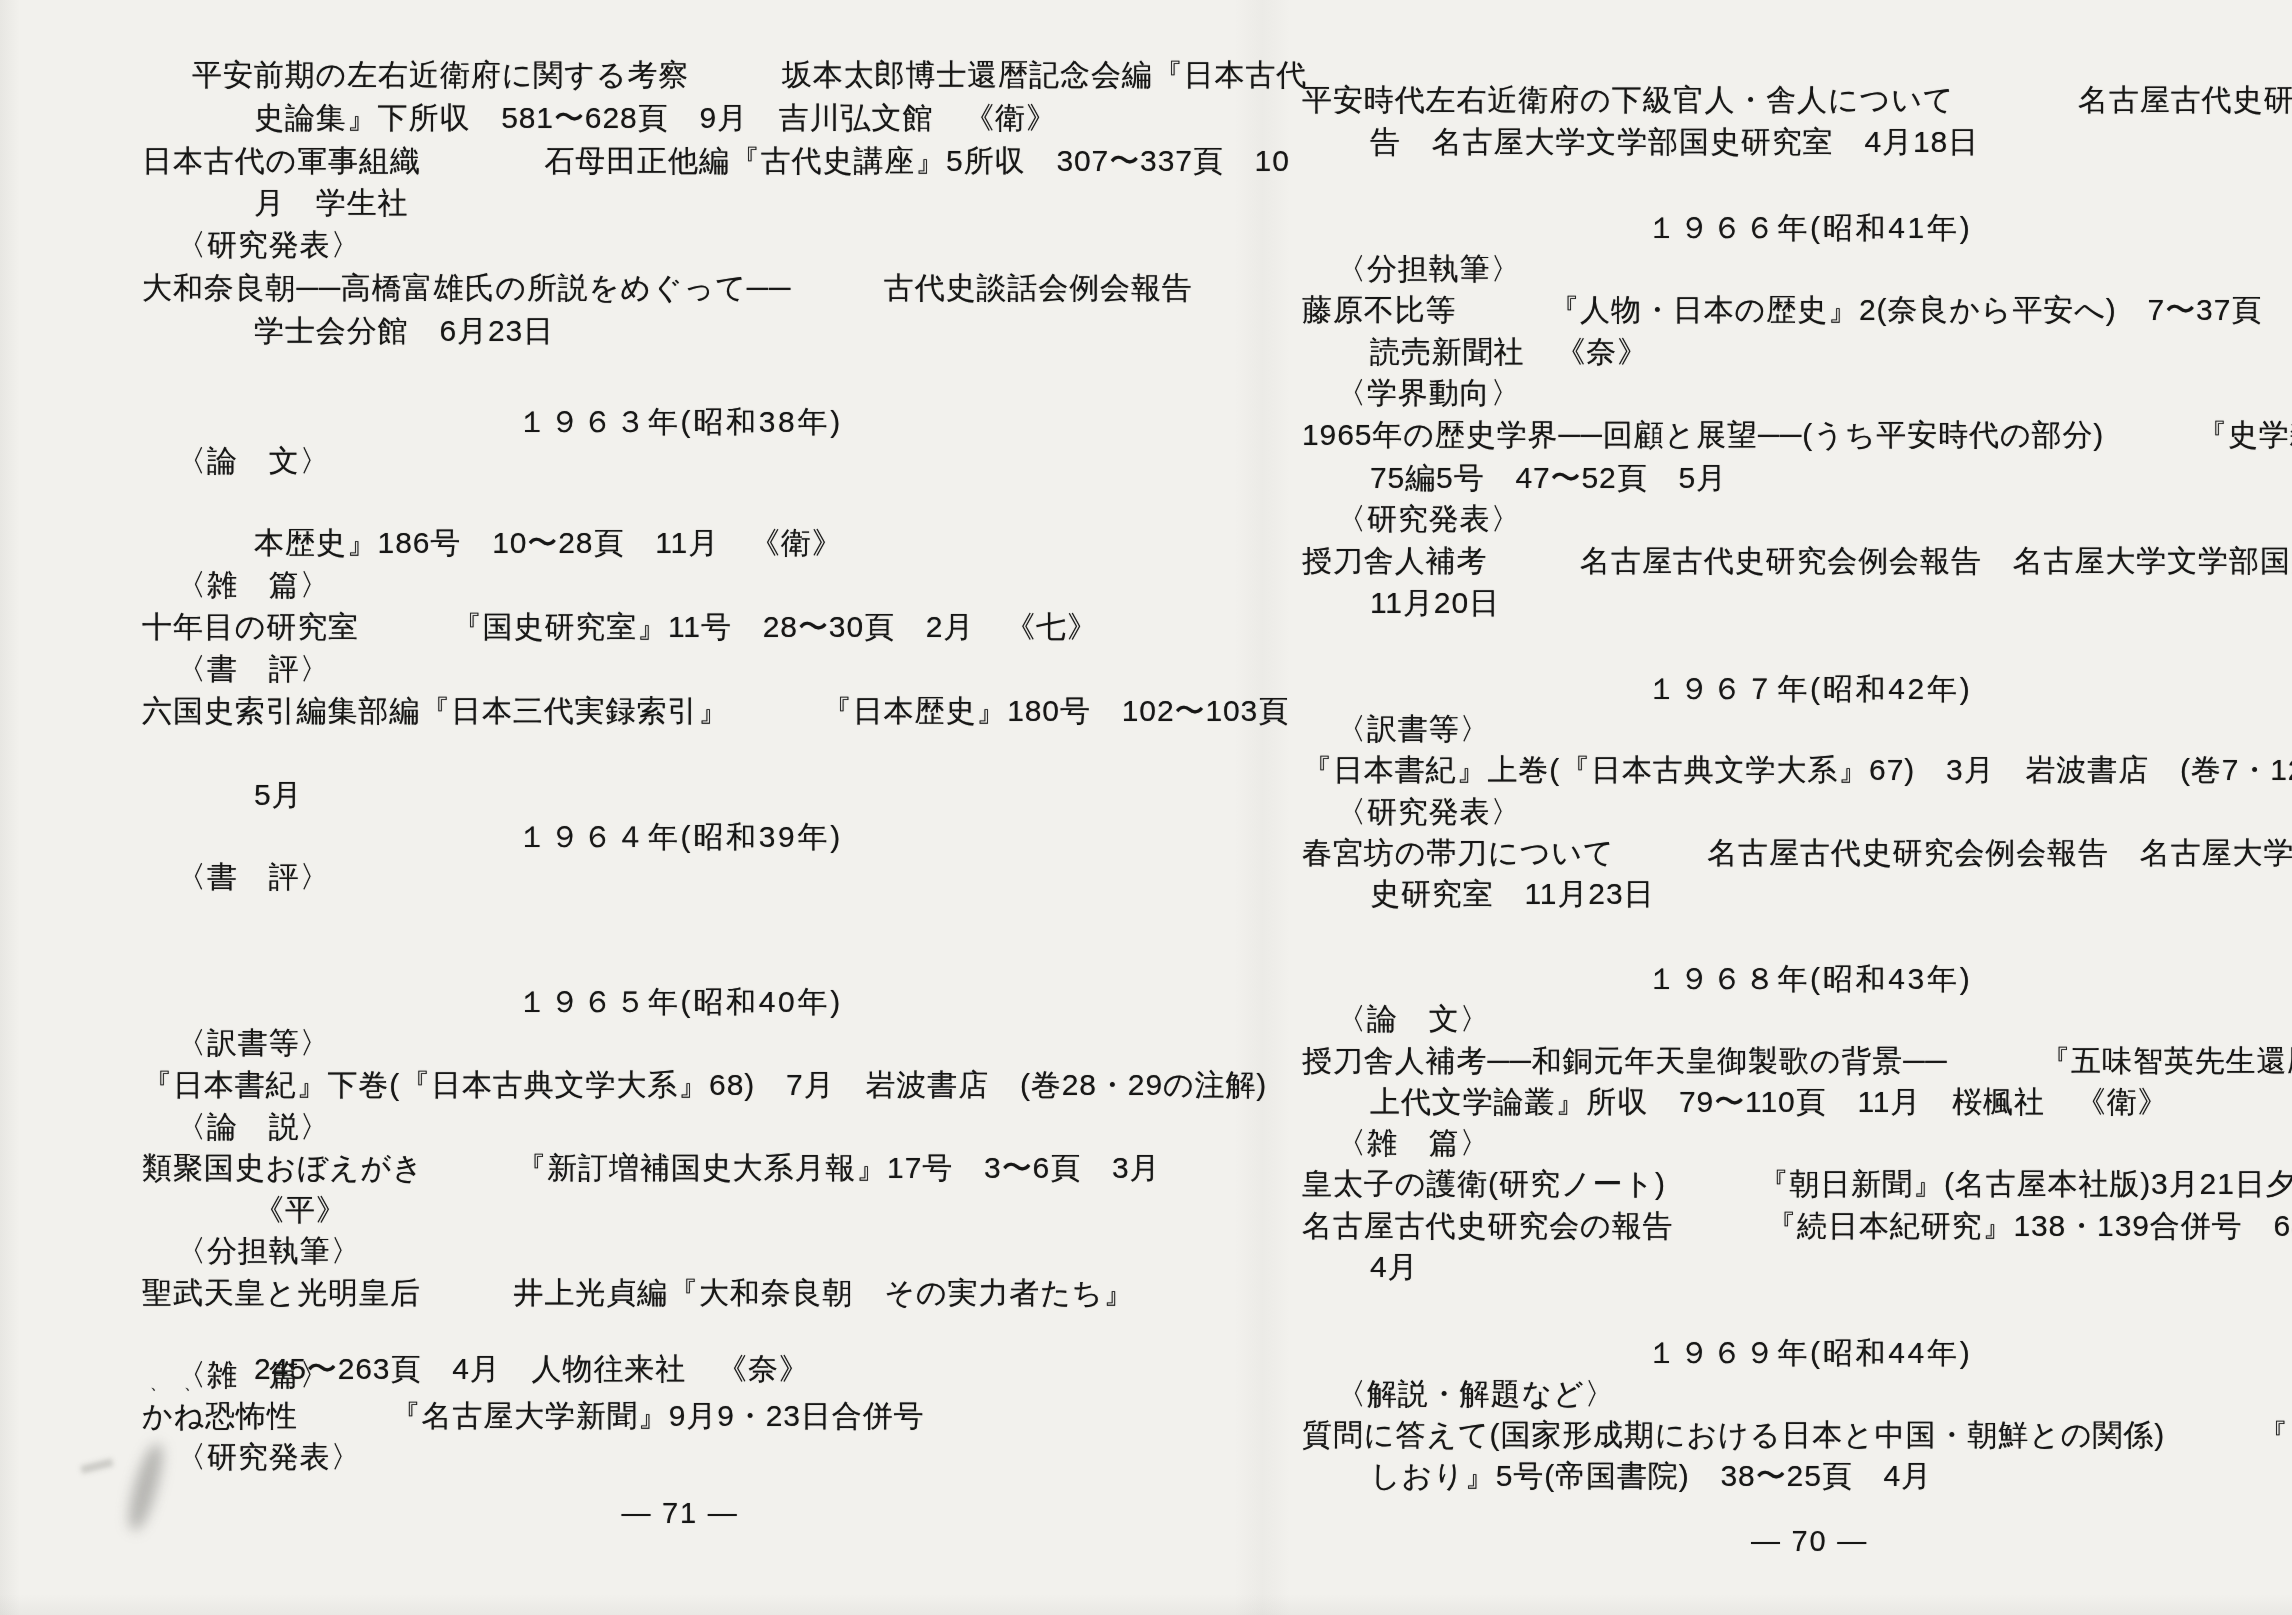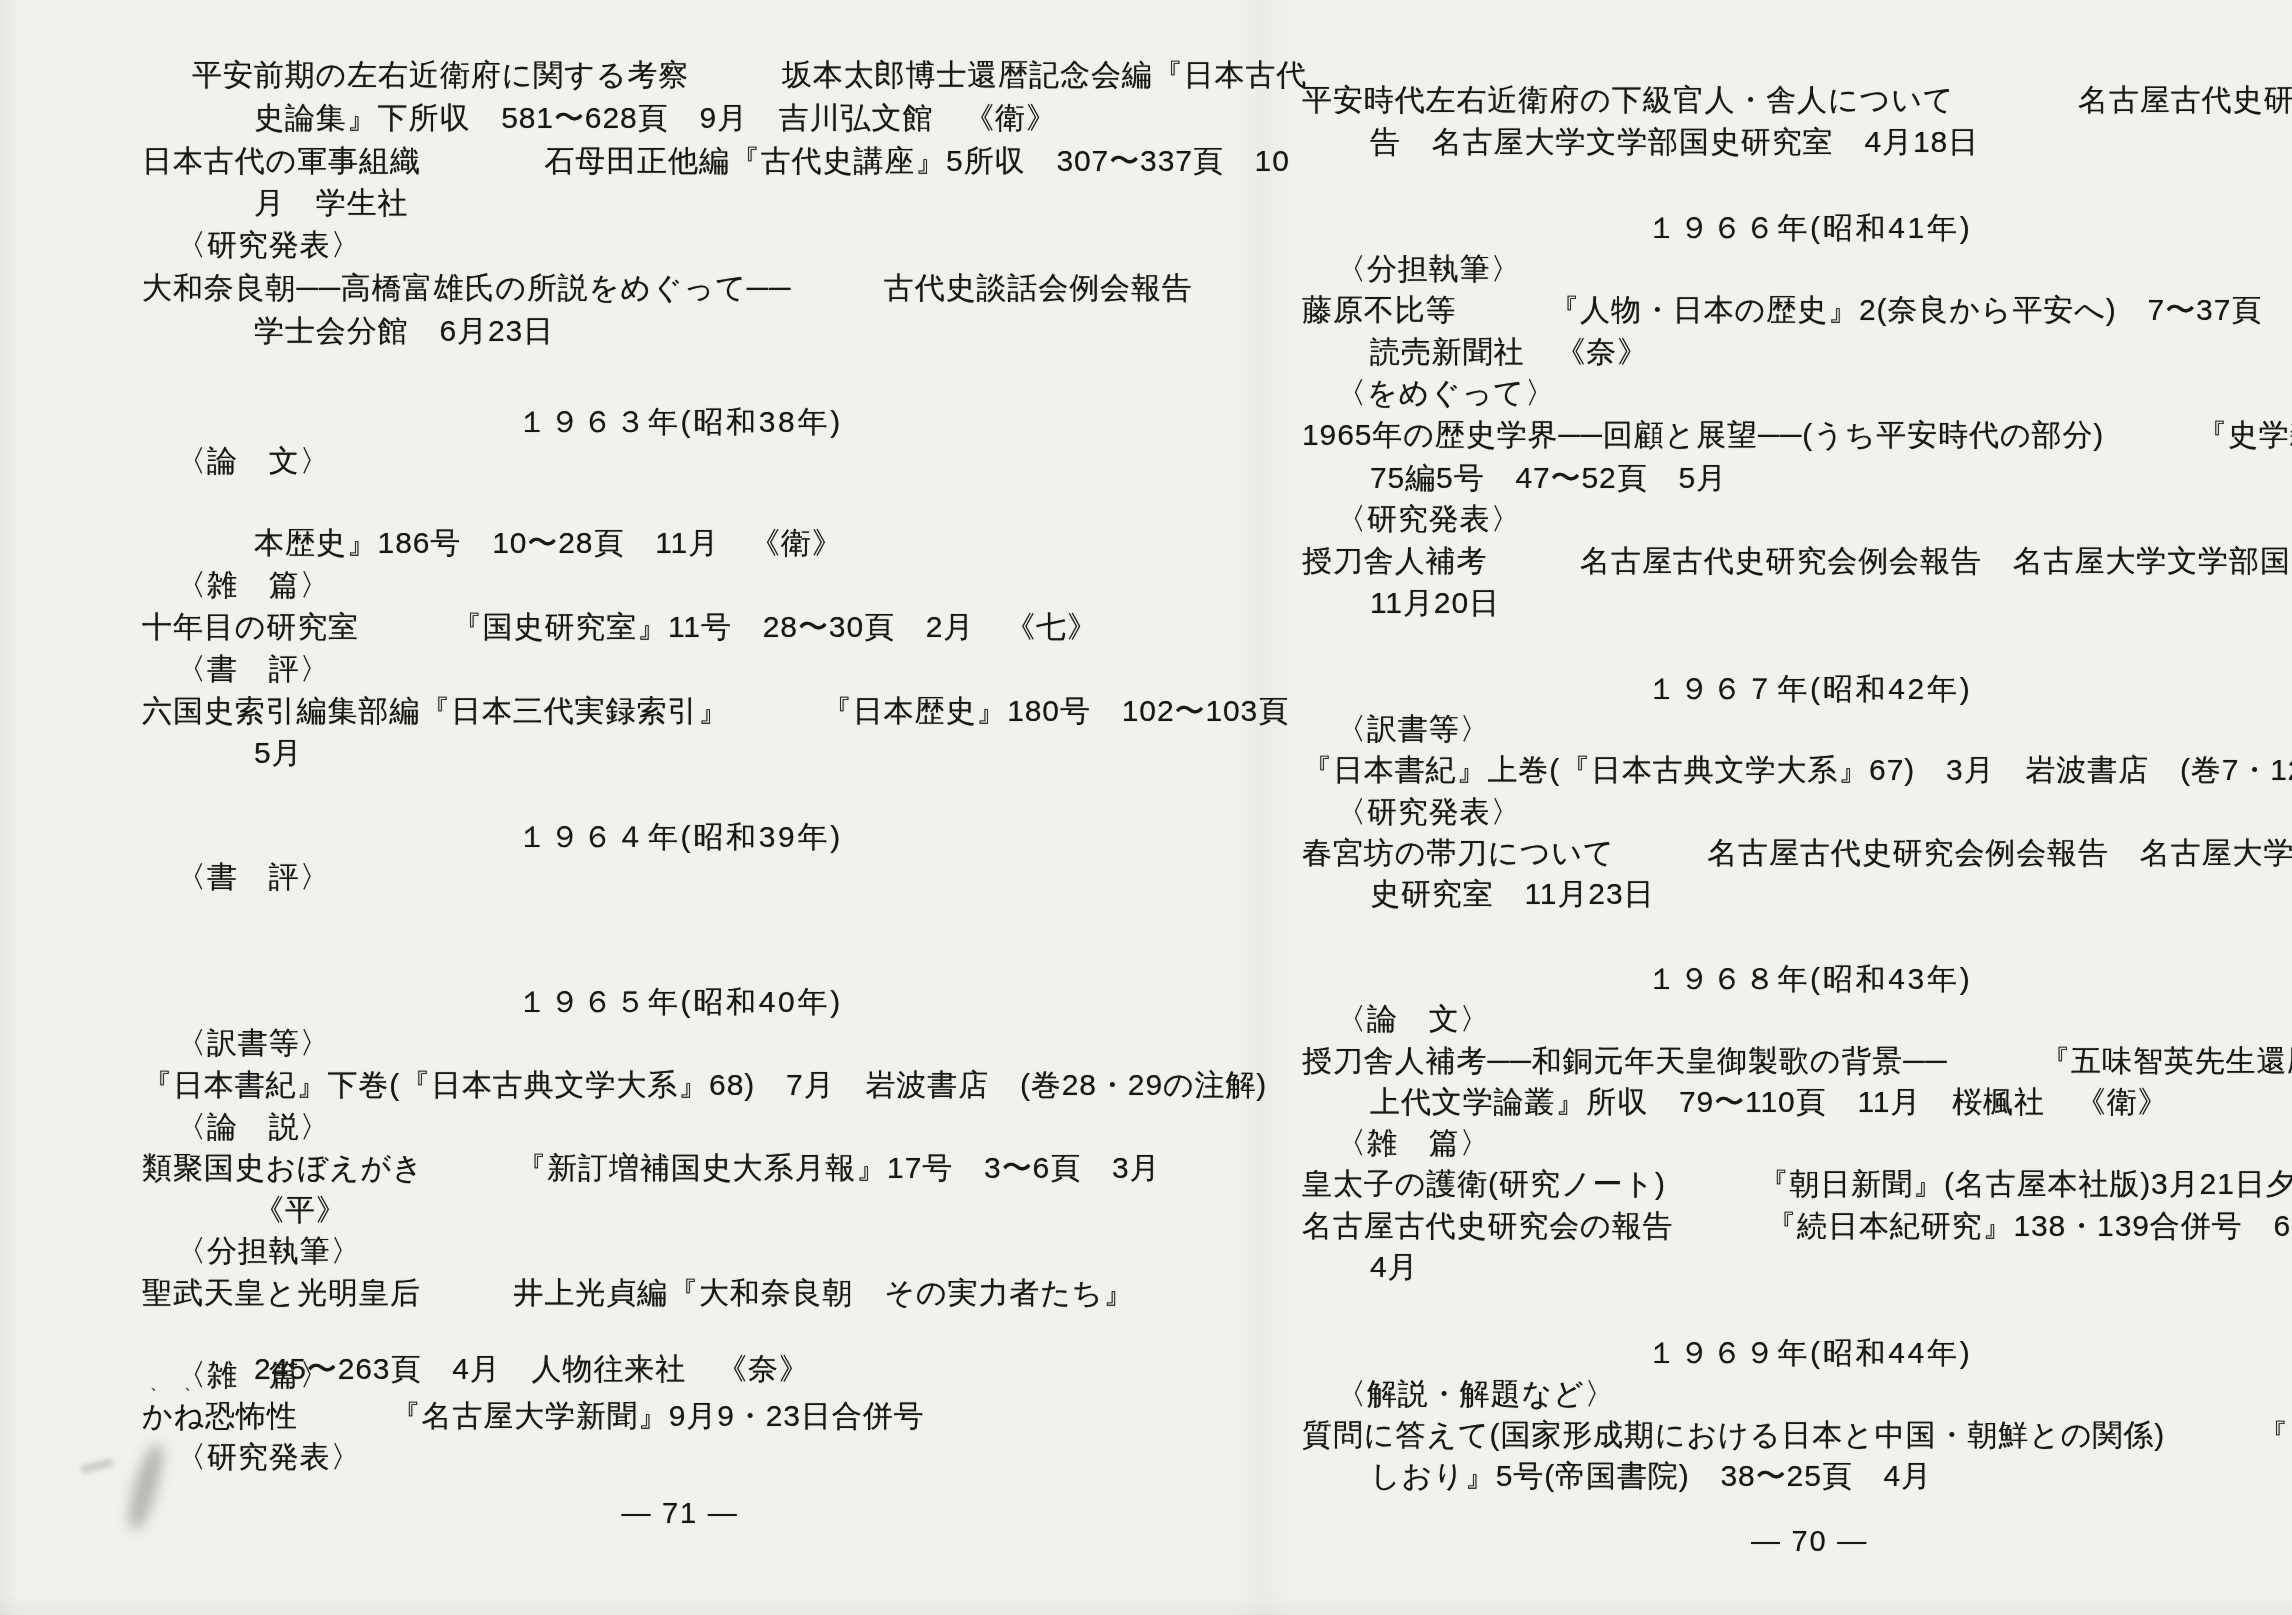--- a/index.html
+++ b/index.html
@@ -78,21 +78,21 @@
   <div class="ln lp hdr" style="top:226px">〈研究発表〉</div>
   <div class="ln lp entry" style="top:269px">大和奈良朝──高橋富雄氏の所説をめぐって──　　　古代史談話会例会報告</div>
   <div class="ln lp cont" style="top:312px">学士会分館　6月23日</div>
   <div class="ln lp year" style="top:403px">１９６３年(昭和38年)</div>
   <div class="ln lp hdr" style="top:442px">〈論　文〉</div>
   <div class="ln lp cont" style="top:524px">本歴史』186号　10〜28頁　11月　《衛》</div>
   <div class="ln lp hdr" style="top:566px">〈雑　篇〉</div>
   <div class="ln lp entry" style="top:608px">十年目の研究室　　　『国史研究室』11号　28〜30頁　2月　《七》</div>
   <div class="ln lp hdr" style="top:650px">〈書　評〉</div>
   <div class="ln lp entry" style="top:692px">六国史索引編集部編『日本三代実録索引』　　　『日本歴史』180号　102〜103頁</div>
-  <div class="ln lp cont" style="top:734px">5月</div>
+  <div class="ln lp cont" style="top:776px">5月</div>
   <div class="ln lp year" style="top:818px">１９６４年(昭和39年)</div>
   <div class="ln lp hdr" style="top:858px">〈書　評〉</div>
   <div class="ln lp year" style="top:983px">１９６５年(昭和40年)</div>
   <div class="ln lp hdr" style="top:1024px">〈訳書等〉</div>
   <div class="ln lp entry" style="top:1066px">『日本書紀』下巻(『日本古典文学大系』68)　7月　岩波書店　(巻28・29の注解)</div>
   <div class="ln lp hdr" style="top:1108px">〈論　説〉</div>
   <div class="ln lp entry" style="top:1149px">類聚国史おぼえがき　　　『新訂増補国史大系月報』17号　3〜6頁　3月</div>
   <div class="ln lp cont" style="top:1191px">《平》</div>
   <div class="ln lp hdr" style="top:1232px">〈分担執筆〉</div>
   <div class="ln lp entry" style="top:1274px">聖武天皇と光明皇后　　　井上光貞編『大和奈良朝　その実力者たち』</div>
@@ -104,21 +104,21 @@
   <div class="emph-marks">、、</div>
 </div>
 
 <div class="page" id="right-page">
   <div class="ln rp entry" style="top:81px">平安時代左右近衛府の下級官人・舎人について　　　　名古屋古代史研究会例会報</div>
   <div class="ln rp cont" style="top:123px">告　名古屋大学文学部国史研究室　4月18日</div>
   <div class="ln rp year" style="top:209px">１９６６年(昭和41年)</div>
   <div class="ln rp hdr" style="top:250px">〈分担執筆〉</div>
   <div class="ln rp entry" style="top:291px">藤原不比等　　　『人物・日本の歴史』2(奈良から平安へ)　7〜37頁　5月</div>
   <div class="ln rp cont" style="top:333px">読売新聞社　《奈》</div>
-  <div class="ln rp hdr" style="top:374px">〈をめぐって〉</div>
+  <div class="ln rp hdr" style="top:374px">〈学界動向〉</div>
   <div class="ln rp entry" style="top:416px">1965年の歴史学界──回顧と展望──(うち平安時代の部分)　　　『史学雑誌』</div>
   <div class="ln rp cont" style="top:459px">75編5号　47〜52頁　5月</div>
   <div class="ln rp hdr" style="top:500px">〈研究発表〉</div>
   <div class="ln rp entry" style="top:542px">授刀舎人補考　　　名古屋古代史研究会例会報告　名古屋大学文学部国史研究室</div>
   <div class="ln rp cont" style="top:584px">11月20日</div>
   <div class="ln rp year" style="top:670px">１９６７年(昭和42年)</div>
   <div class="ln rp hdr" style="top:710px">〈訳書等〉</div>
   <div class="ln rp entry" style="top:751px">『日本書紀』上巻(『日本古典文学大系』67)　3月　岩波書店　(巻7・12の注解)</div>
   <div class="ln rp hdr" style="top:793px">〈研究発表〉</div>
   <div class="ln rp entry" style="top:834px">春宮坊の帯刀について　　　名古屋古代史研究会例会報告　名古屋大学文学部国</div>

